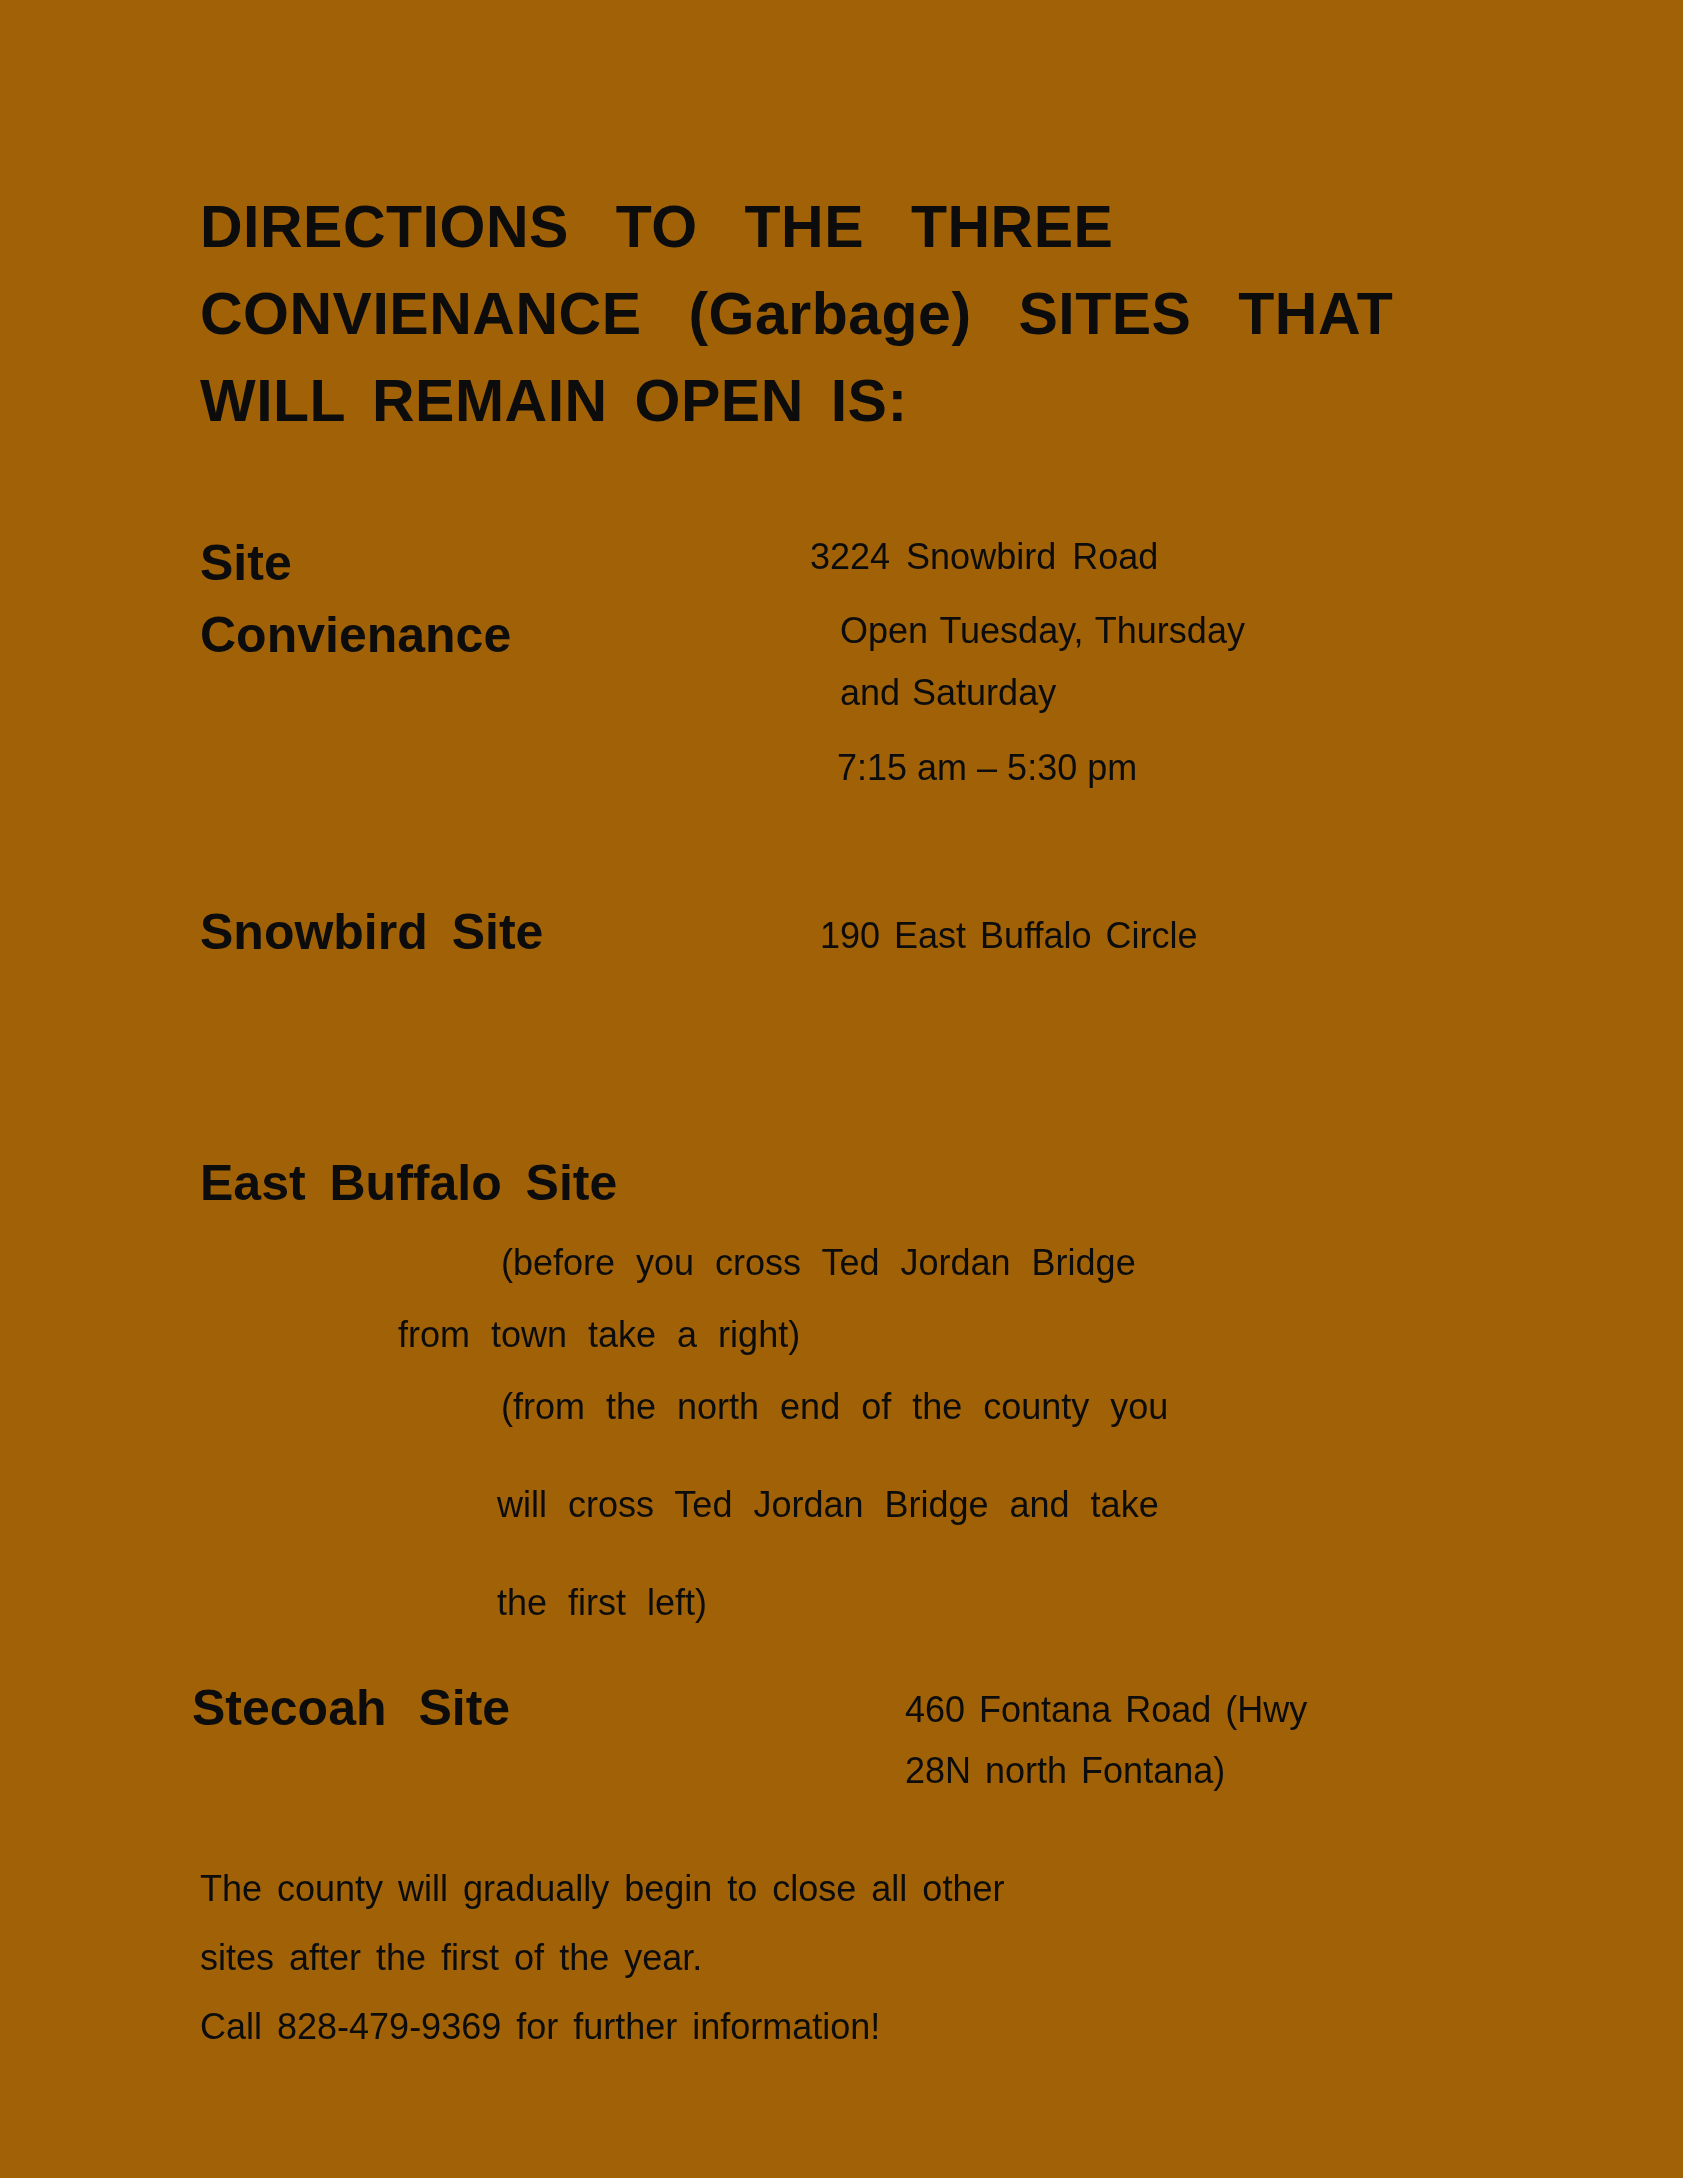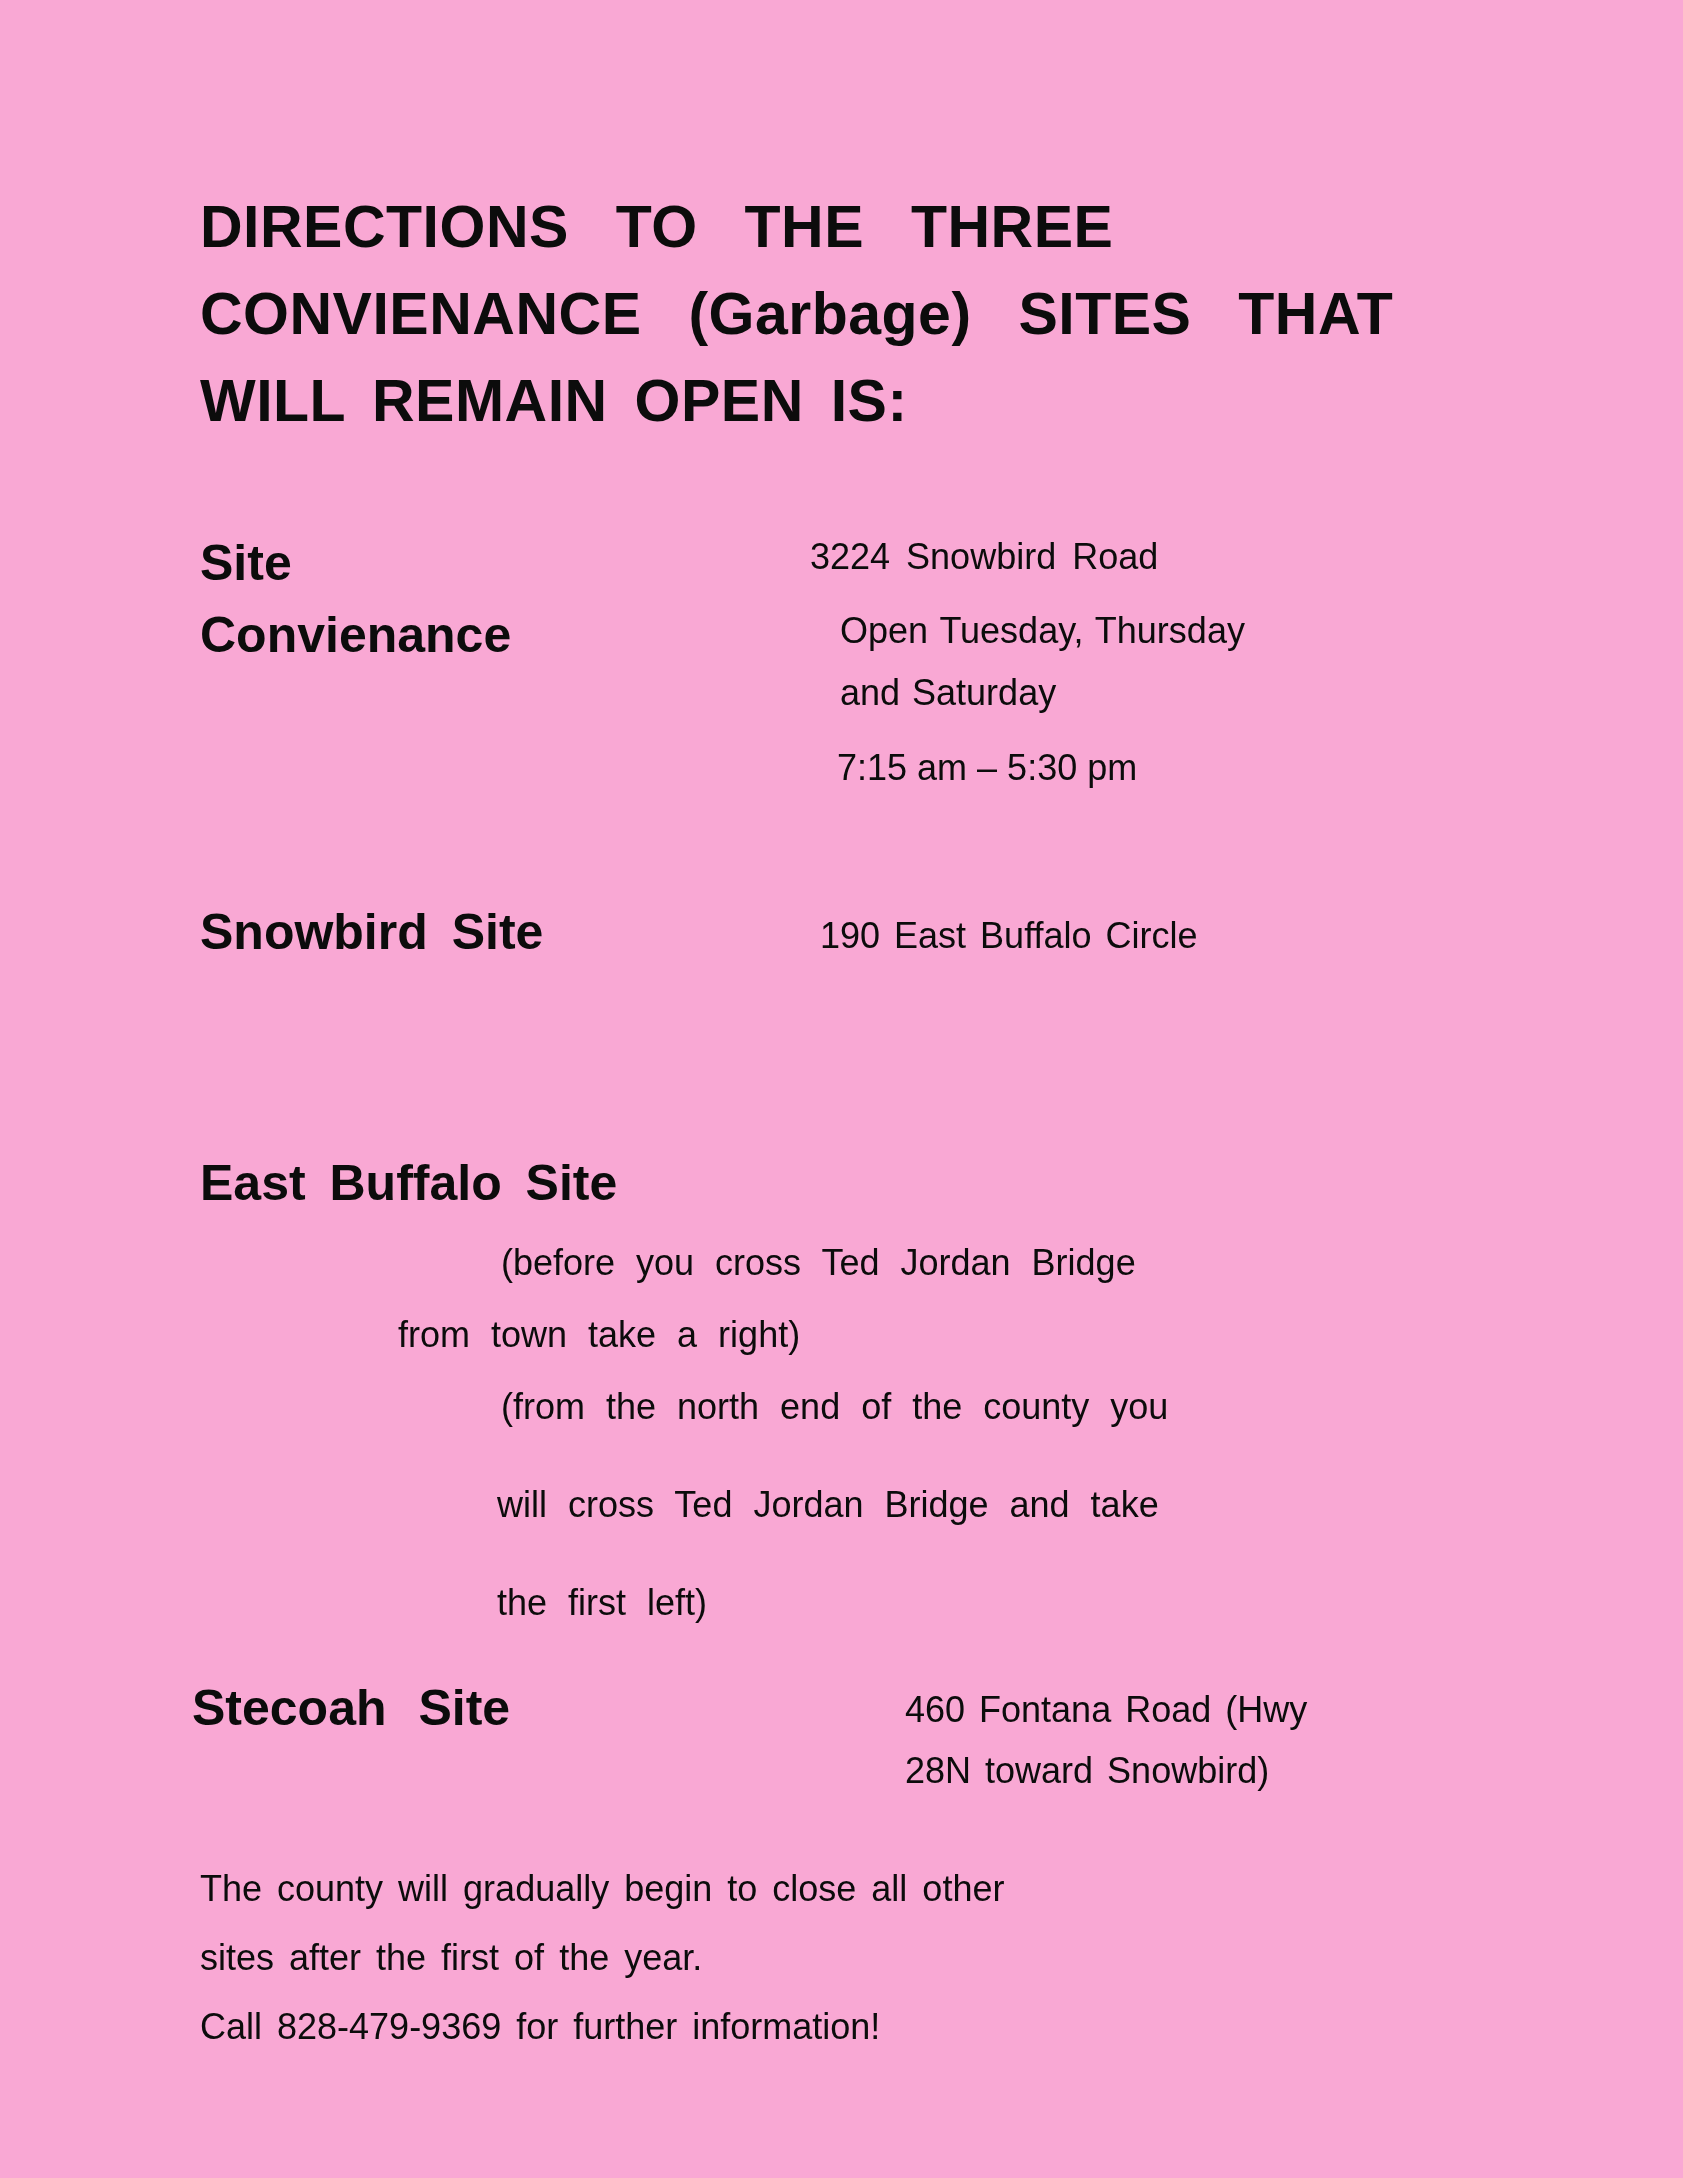--- a/index.html
+++ b/index.html
@@ -4,21 +4,21 @@
 <style>
   html, body {
     margin: 0;
     padding: 0;
     background: #ffffff;
   }
   .page {
     position: relative;
     width: 1683px;
     height: 2178px;
-    background: #f9a8d4;
+    background: #a16207;
     color: #0c0c0c;
     font-family: "Liberation Sans", "DejaVu Sans", sans-serif;
     overflow: hidden;
   }
   .abs { position: absolute; white-space: nowrap; }
 
   
   .doc-title {
     left: 200px;
     top: 184px;
@@ -99,21 +99,21 @@
     <div class="ind-a">(before you cross Ted Jordan Bridge</div>
     <div class="ind-b">from town take a right)</div>
     <div class="ind-a">(from the north end of the county you</div>
     <div class="ind-c">will cross Ted Jordan Bridge and take</div>
     <div class="ind-c">the first left)</div>
   </div>
 
   <div class="abs site-name s4-name">Stecoah Site</div>
   <div class="abs body-text s4-addr">
     <div>460 Fontana Road (Hwy</div>
-    <div>28N toward Snowbird)</div>
+    <div>28N north Fontana)</div>
   </div>
 
   <div class="abs body-text footer">
     <div>The county will gradually begin to close all other</div>
     <div>sites after the first of the year.</div>
     <div>Call 828-479-9369 for further information!</div>
   </div>
 
 </div>
 

